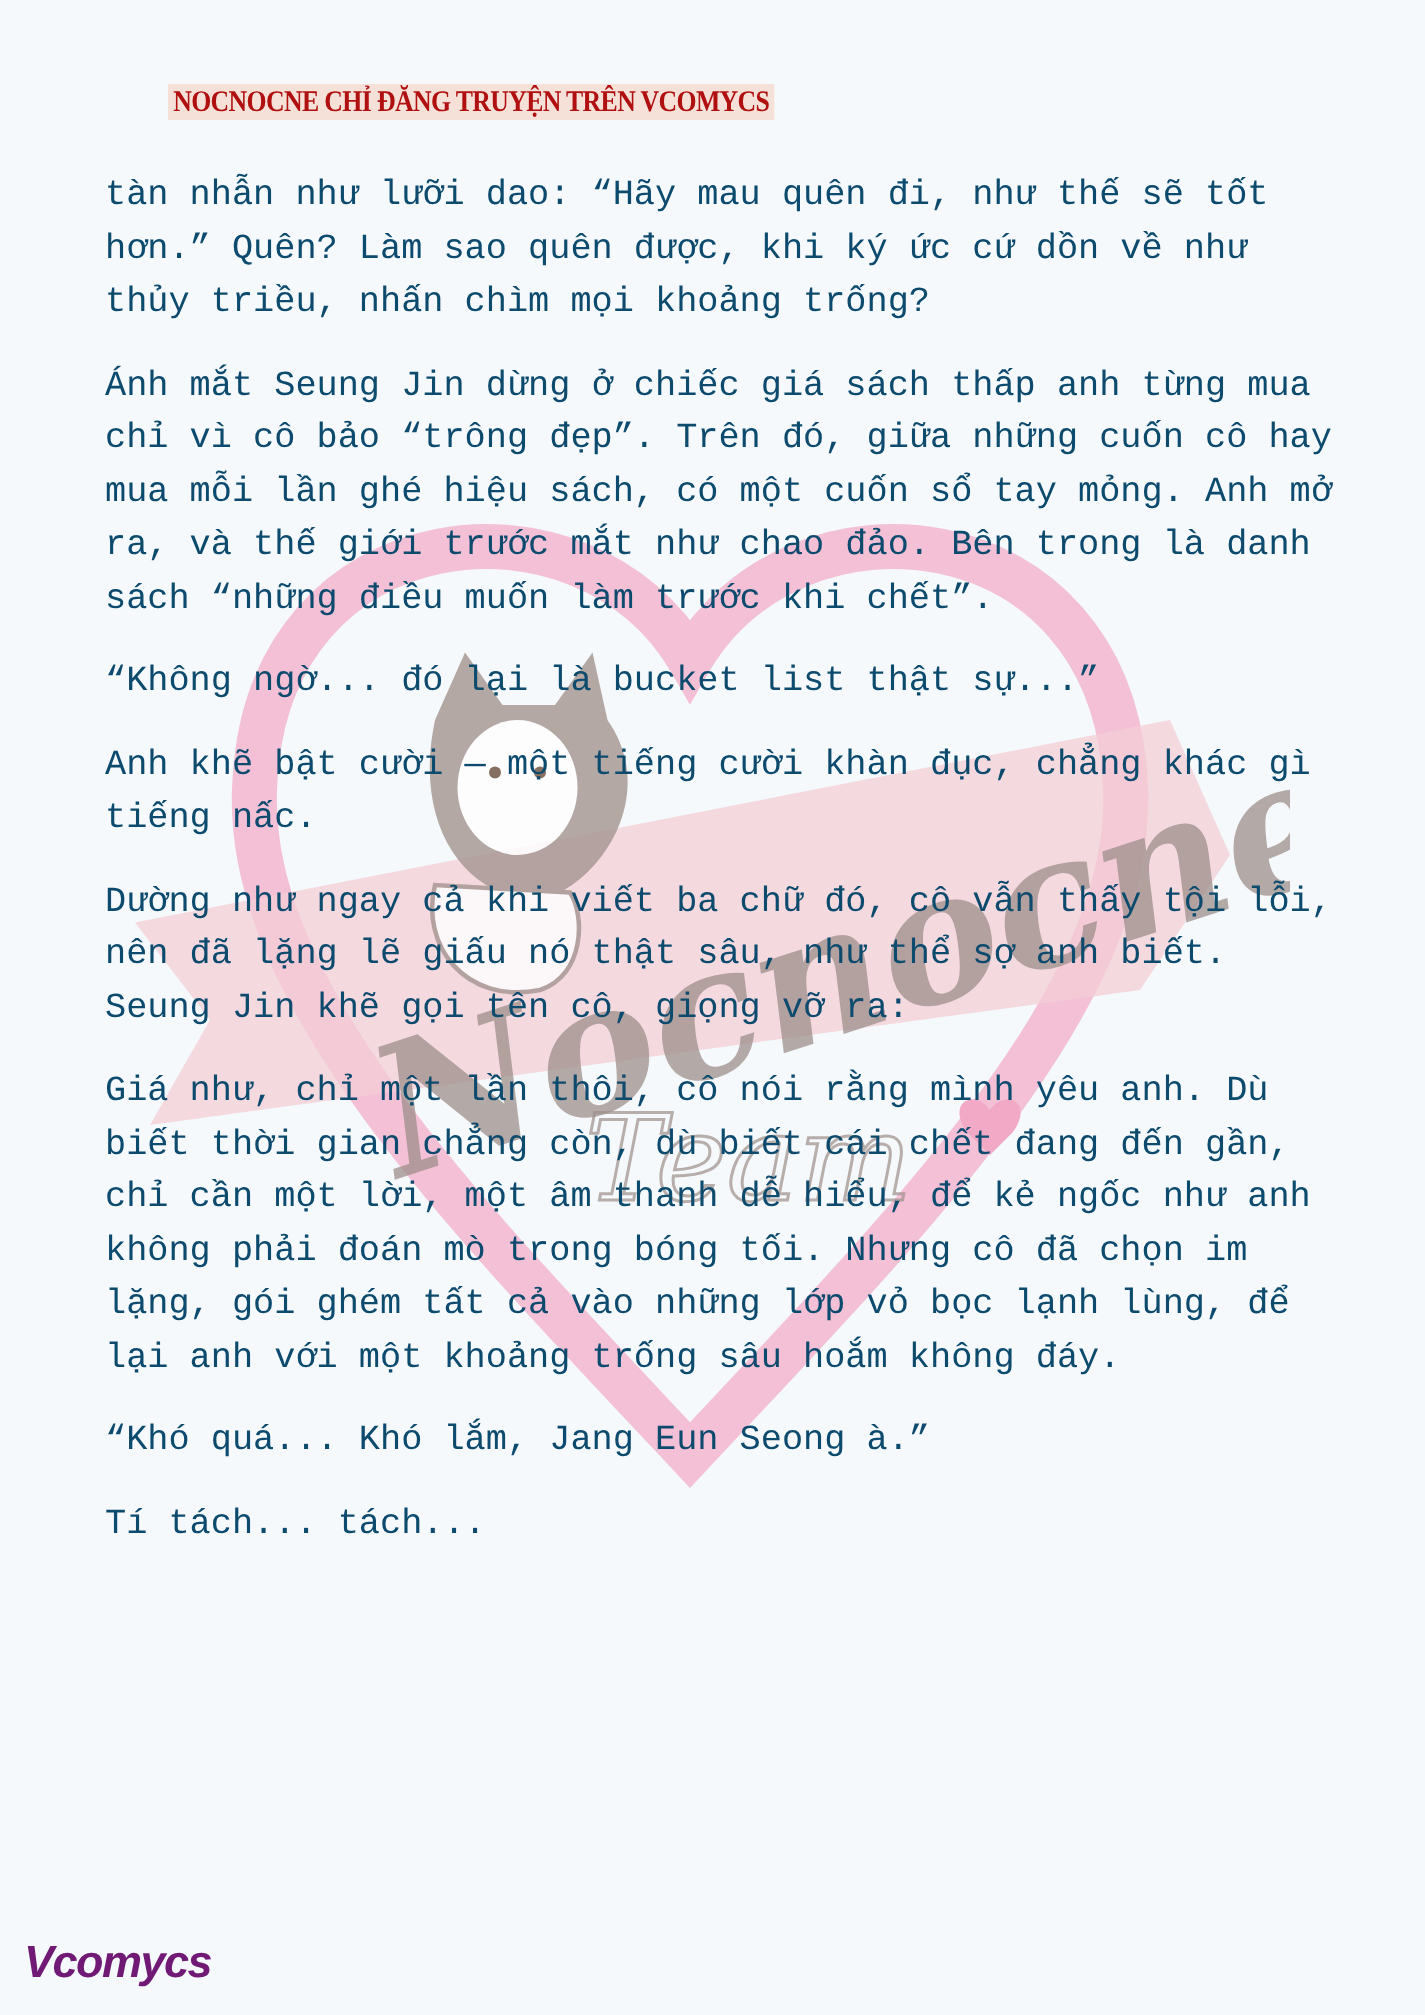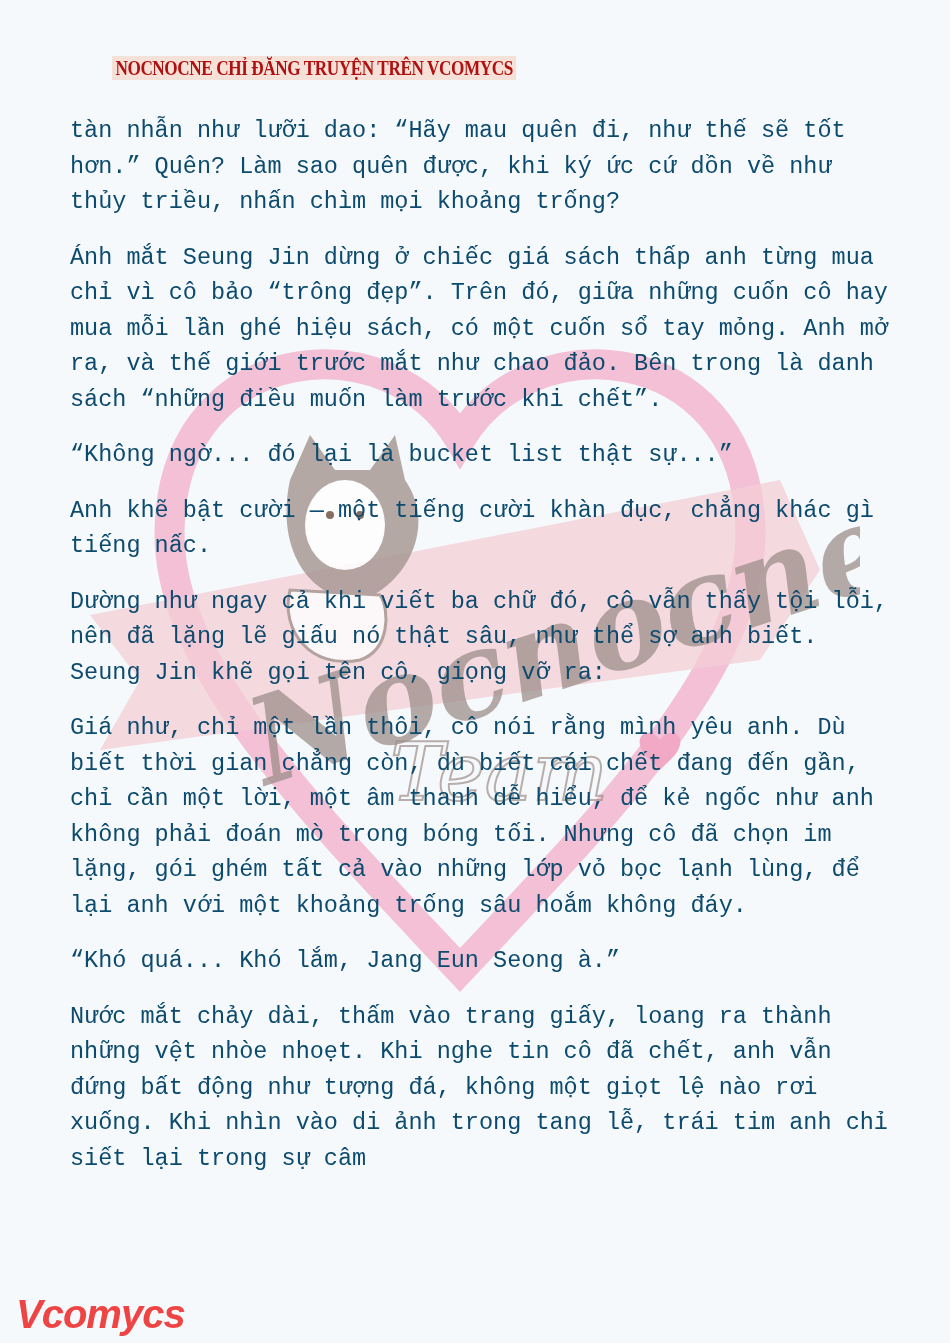--- a/index.html
+++ b/index.html
@@ -25,21 +25,21 @@
   .content {
     position: absolute; left: 70px; top: 113px; width: 820px;
     z-index: 2;
     font-family: Liberation Mono, monospace;
     font-size: 23.5px; line-height: 35.5px; color: #0c4a6e;
   }
   .content p { margin: 0 0 20px 0; }
   .logo {
     position: absolute; left: 16px; top: 1292px; z-index: 2;
     font-family: "Liberation Sans", sans-serif; font-style: italic; font-weight: bold;
-    font-size: 40px; color: #ef4444; letter-spacing: -1px;
+    font-size: 30px; color: #701a75; letter-spacing: -1px;
   }
 </style>
 </head>
 <body>
 
 <svg class="watermark" viewBox="0 0 800 700">
 
   <path d="M400 110 C 330 -10, 120 10, 110 190 C 100 330, 250 480, 400 640 C 550 480, 700 330, 690 190 C 680 10, 470 -10, 400 110 Z" fill="none" stroke="#f2b6cf" stroke-width="30" opacity="0.85"></path>
 
   <path d="M30 285 L 720 150 L 760 240 L 700 330 L 40 420 L 80 350 Z" fill="#f3cdd6" opacity="0.75"></path>
@@ -59,16 +59,16 @@
 <div class="header-banner">NOCNOCNE CHỈ ĐĂNG TRUYỆN TRÊN VCOMYCS</div>
 
 <div class="content">
   <p>tàn nhẫn như lưỡi dao: “Hãy mau quên đi, như thế sẽ tốt hơn.” Quên? Làm sao quên được, khi ký ức cứ dồn về như thủy triều, nhấn chìm mọi khoảng trống?</p>
   <p>Ánh mắt Seung Jin dừng ở chiếc giá sách thấp anh từng mua chỉ vì cô bảo “trông đẹp”. Trên đó, giữa những cuốn cô hay mua mỗi lần ghé hiệu sách, có một cuốn sổ tay mỏng. Anh mở ra, và thế giới trước mắt như chao đảo. Bên trong là danh sách “những điều muốn làm trước khi chết”.</p>
   <p>“Không ngờ... đó lại là bucket list thật sự...”</p>
   <p>Anh khẽ bật cười — một tiếng cười khàn đục, chẳng khác gì tiếng nấc.</p>
   <p>Dường như ngay cả khi viết ba chữ đó, cô vẫn thấy tội lỗi, nên đã lặng lẽ giấu nó thật sâu, như thể sợ anh biết. Seung Jin khẽ gọi tên cô, giọng vỡ ra:</p>
   <p>Giá như, chỉ một lần thôi, cô nói rằng mình yêu anh. Dù biết thời gian chẳng còn, dù biết cái chết đang đến gần, chỉ cần một lời, một âm thanh dễ hiểu, để kẻ ngốc như anh không phải đoán mò trong bóng tối. Nhưng cô đã chọn im lặng, gói ghém tất cả vào những lớp vỏ bọc lạnh lùng, để lại anh với một khoảng trống sâu hoắm không đáy.</p>
   <p>“Khó quá... Khó lắm, Jang Eun Seong à.”</p>
-  <p>Nước mắt chảy dài, thấm vào trang giấy, loang ra thành những vệt nhòe nhoẹt. Khi nghe tin cô đã chết, anh vẫn đứng bất động như tượng đá, không một giọt lệ nào rơi xuống. Khi nhìn vào di ảnh trong tang lễ, trái tim anh chỉ siết lại trong sự câm</p>
+  <p>Tí tách... tách...</p>
 </div>
 
 <div class="logo">Vcomycs</div>
 
 </body></html>

